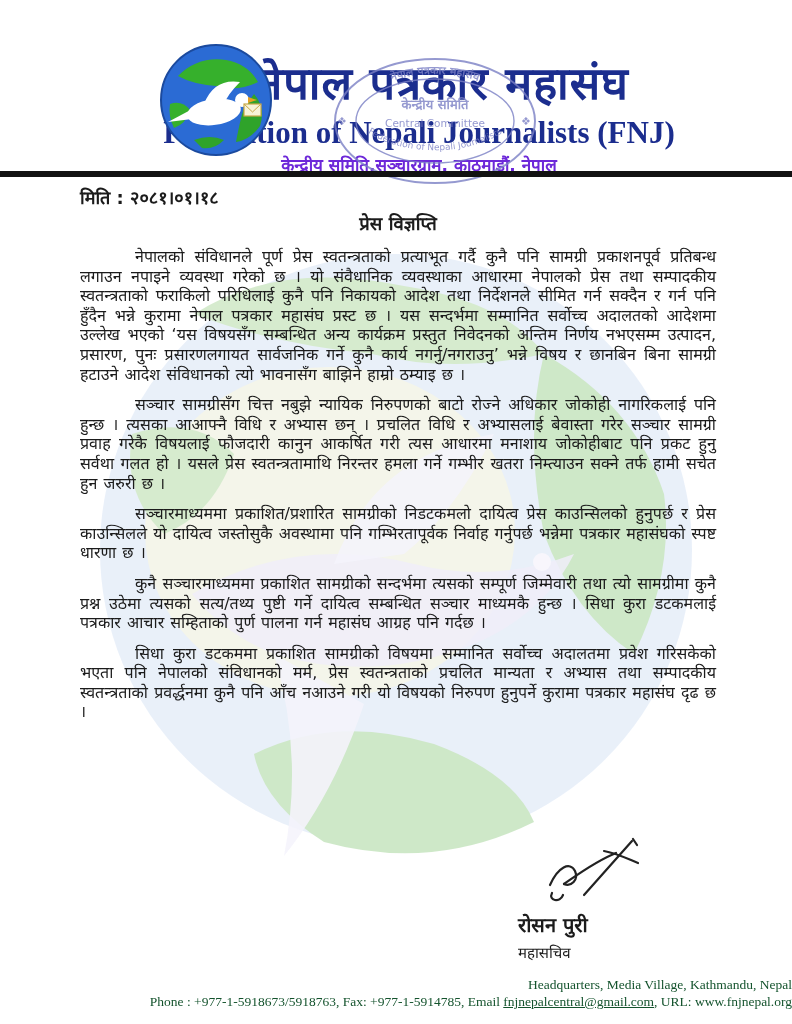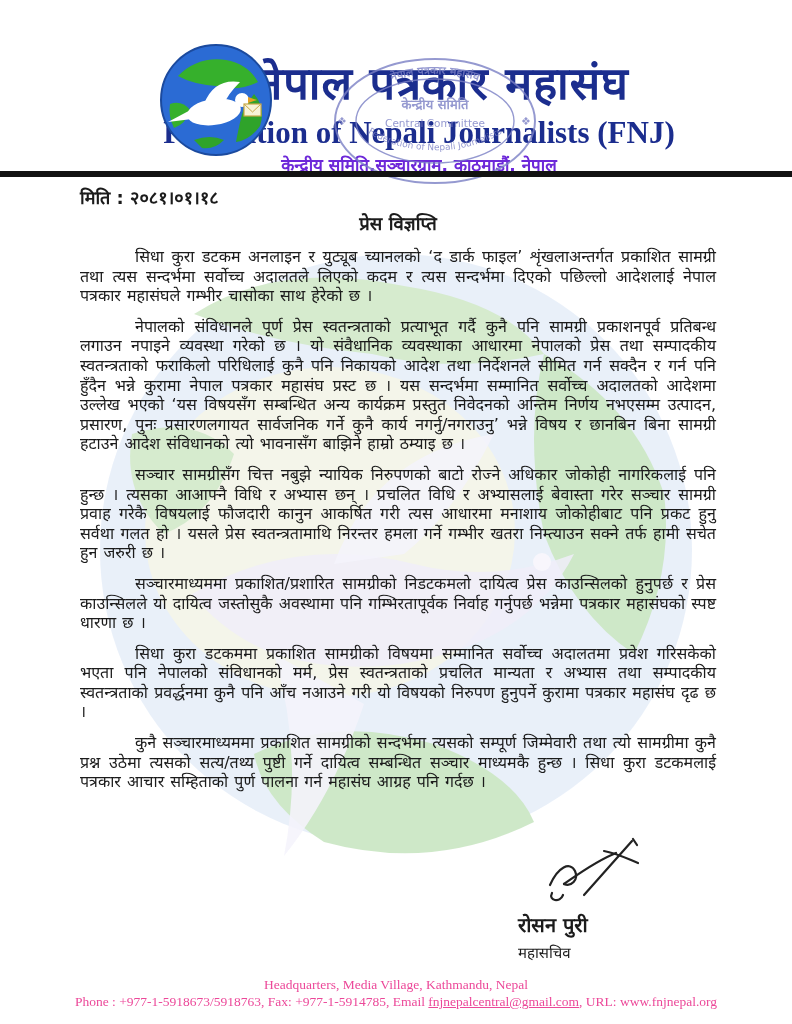--- a/index.html
+++ b/index.html
@@ -60,21 +60,21 @@
 
   
   .sig-block { position:absolute; left:518px; top:833px; width:180px; z-index:2; }
   .sig-scribble { width:132px; height:72px; margin-left:18px; }
   .sig-name { font-size:20px; font-weight:bold; line-height:28px; margin-top:2px; }
   .sig-role { font-size:15px; font-weight:normal; line-height:28px; }
 
   
   .footer {
     position:absolute; left:0; right:0; top:976px; z-index:2;
-    text-align:center; color:#ec4899;
+    text-align:right; color:#14532d;
     font-family:"Liberation Serif", serif; font-size:13.5px; line-height:17px;
   }
   .footer .email { text-decoration:underline; }
 </style>
 </head>
 <body>
 
 <div class="page">
 
   <svg class="watermark" viewBox="0 0 648 660" aria-hidden="true">
@@ -128,26 +128,25 @@
       <text x="8" y="70" font-size="11" fill="#7b80c5">❖</text>
       <text x="192" y="70" font-size="11" fill="#7b80c5">❖</text>
     </svg>
   </header>
 
   <div class="rule"></div>
 
   <main class="content">
     <div class="date-line">मिति : २०८१।०१।१८</div>
     <div class="pr-title">प्रेस विज्ञप्ति</div>
-    <p>सिधा कुरा डटकम अनलाइन र युट्यूब च्यानलको ‘द डार्क फाइल’ शृंखलाअन्तर्गत प्रकाशित सामग्री तथा त्यस सन्दर्भमा सर्वोच्च अदालतले लिएको कदम र त्यस सन्दर्भमा दिएको पछिल्लो आदेशलाई नेपाल पत्रकार महासंघले गम्भीर चासोका साथ हेरेको छ ।</p>
     <p>नेपालको संविधानले पूर्ण प्रेस स्वतन्त्रताको प्रत्याभूत गर्दै कुनै पनि सामग्री प्रकाशनपूर्व प्रतिबन्ध लगाउन नपाइने व्यवस्था गरेको छ । यो संवैधानिक व्यवस्थाका आधारमा नेपालको प्रेस तथा सम्पादकीय स्वतन्त्रताको फराकिलो परिधिलाई कुनै पनि निकायको आदेश तथा निर्देशनले सीमित गर्न सक्दैन र गर्न पनि हुँदैन भन्ने कुरामा नेपाल पत्रकार महासंघ प्रस्ट छ । यस सन्दर्भमा सम्मानित सर्वोच्च अदालतको आदेशमा उल्लेख भएको ‘यस विषयसँग सम्बन्धित अन्य कार्यक्रम प्रस्तुत निवेदनको अन्तिम निर्णय नभएसम्म उत्पादन, प्रसारण, पुनः प्रसारणलगायत सार्वजनिक गर्ने कुनै कार्य नगर्नु/नगराउनु’ भन्ने विषय र छानबिन बिना सामग्री हटाउने आदेश संविधानको त्यो भावनासँग बाझिने हाम्रो ठम्याइ छ ।</p>
     <p>सञ्चार सामग्रीसँग चित्त नबुझे न्यायिक निरुपणको बाटो रोज्ने अधिकार जोकोही नागरिकलाई पनि हुन्छ । त्यसका आआफ्नै विधि र अभ्यास छन् । प्रचलित विधि र अभ्यासलाई बेवास्ता गरेर सञ्चार सामग्री प्रवाह गरेकै विषयलाई फौजदारी कानुन आकर्षित गरी त्यस आधारमा मनाशाय जोकोहीबाट पनि प्रकट हुनु सर्वथा गलत हो । यसले प्रेस स्वतन्त्रतामाथि निरन्तर हमला गर्ने गम्भीर खतरा निम्त्याउन सक्ने तर्फ हामी सचेत हुन जरुरी छ ।</p>
     <p>सञ्चारमाध्यममा प्रकाशित/प्रशारित सामग्रीको निडटकमलो दायित्व प्रेस काउन्सिलको हुनुपर्छ र प्रेस काउन्सिलले यो दायित्व जस्तोसुकै अवस्थामा पनि गम्भिरतापूर्वक निर्वाह गर्नुपर्छ भन्नेमा पत्रकार महासंघको स्पष्ट धारणा छ ।</p>
+    <p>कुनै सञ्चारमाध्यममा प्रकाशित सामग्रीको सन्दर्भमा त्यसको सम्पूर्ण जिम्मेवारी तथा त्यो सामग्रीमा कुनै प्रश्न उठेमा त्यसको सत्य/तथ्य पुष्टी गर्ने दायित्व सम्बन्धित सञ्चार माध्यमकै हुन्छ । सिधा कुरा डटकमलाई पत्रकार आचार सम्हिताको पुर्ण पालना गर्न महासंघ आग्रह पनि गर्दछ ।</p>
     <p>सिधा कुरा डटकममा प्रकाशित सामग्रीको विषयमा सम्मानित सर्वोच्च अदालतमा प्रवेश गरिसकेको भएता पनि नेपालको संविधानको मर्म, प्रेस स्वतन्त्रताको प्रचलित मान्यता र अभ्यास तथा सम्पादकीय स्वतन्त्रताको प्रवर्द्धनमा कुनै पनि आँच नआउने गरी यो विषयको निरुपण हुनुपर्ने कुरामा पत्रकार महासंघ दृढ छ ।</p>
-    <p>कुनै सञ्चारमाध्यममा प्रकाशित सामग्रीको सन्दर्भमा त्यसको सम्पूर्ण जिम्मेवारी तथा त्यो सामग्रीमा कुनै प्रश्न उठेमा त्यसको सत्य/तथ्य पुष्टी गर्ने दायित्व सम्बन्धित सञ्चार माध्यमकै हुन्छ । सिधा कुरा डटकमलाई पत्रकार आचार सम्हिताको पुर्ण पालना गर्न महासंघ आग्रह पनि गर्दछ ।</p>
   </main>
 
   <div class="sig-block">
     <svg class="sig-scribble" viewBox="0 0 132 72" aria-hidden="true">
       <g fill="none" stroke="#222222" stroke-width="2.2" stroke-linecap="round">
         <path d="M 14,52 C 22,34 34,28 39,38 C 43,47 35,54 28,51"></path>
         <path d="M 28,51 C 44,40 60,28 80,20"></path>
         <path d="M 48,62 L 96,8"></path>
         <path d="M 68,18 C 80,20 92,26 102,30"></path>
         <path d="M 16,60 C 12,68 24,70 27,62"></path>

